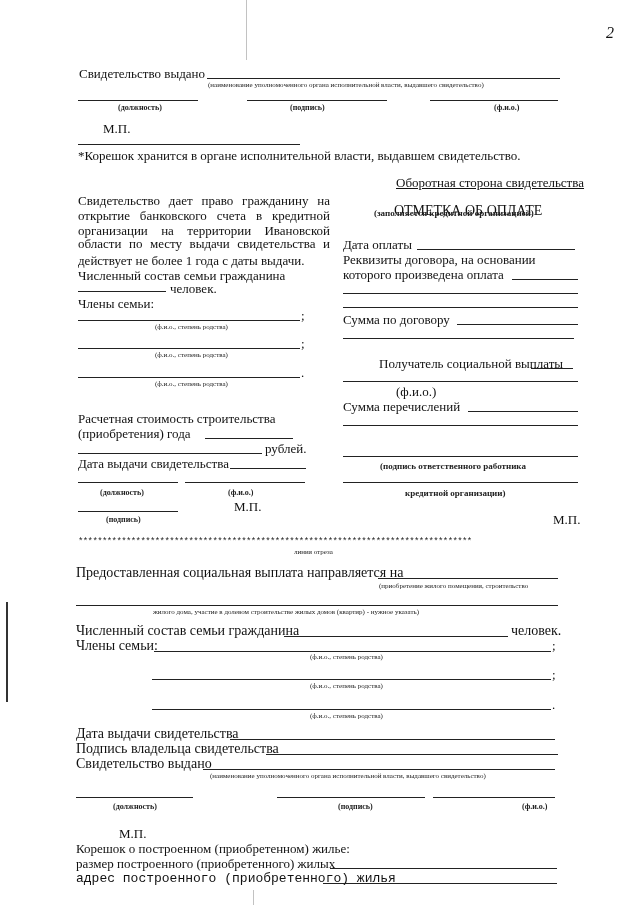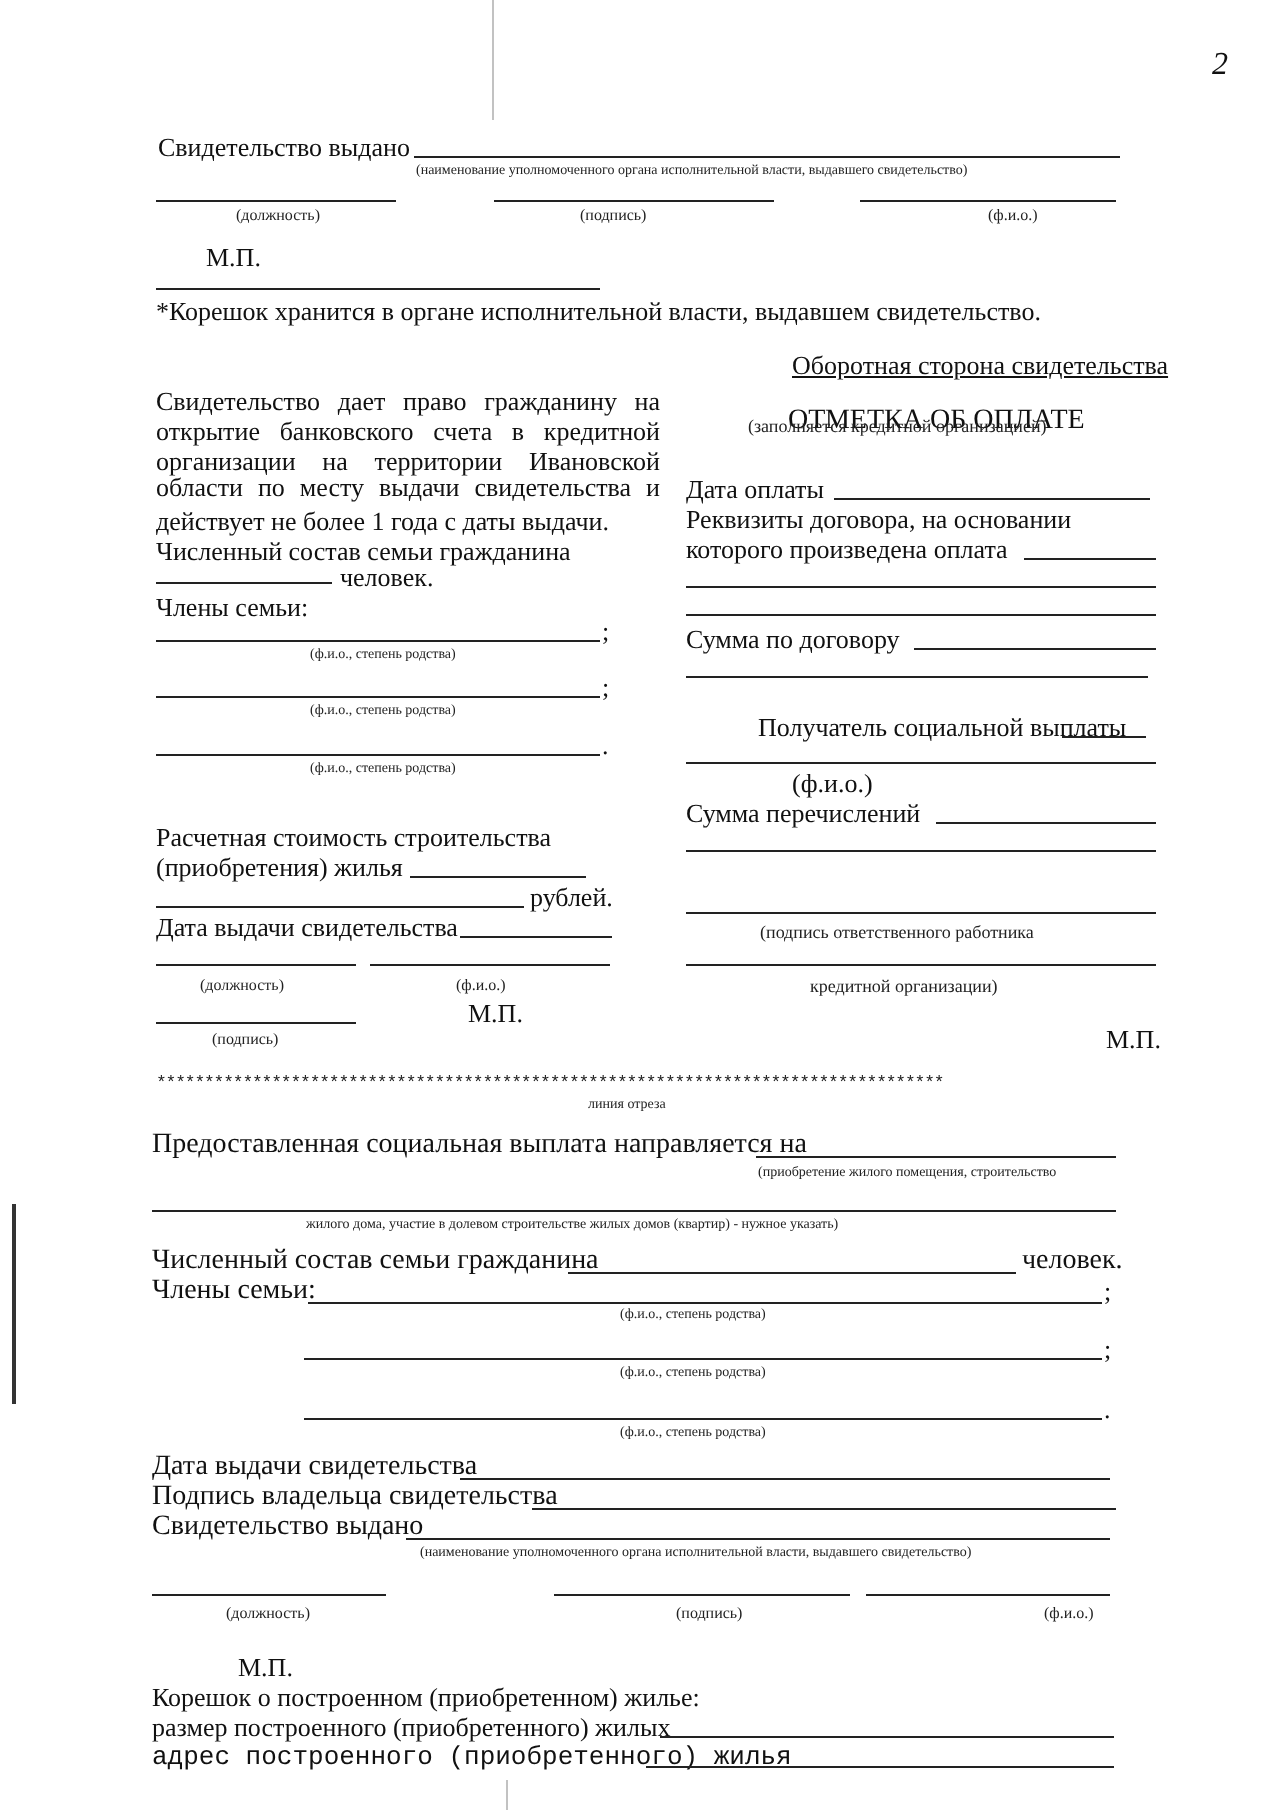--- a/index.html
+++ b/index.html
@@ -1,21 +1,21 @@
 <!DOCTYPE html>
 <html><head>
 <meta charset="utf-8">
 <style>
   html, body { margin:0; padding:0; background:#fff; }
   body { width:640px; height:905px; position:relative; overflow:hidden;
          font-family:"Liberation Serif", "DejaVu Serif", serif; color:#111; }
   .abs { position:absolute; white-space:nowrap; }
   .t { font-size:13px; line-height:15px; }
   .sm { font-size:7px; line-height:9px; color:#222; }
-  .xs { font-size:8px; line-height:10px; color:#222; }
+  .xs { font-size:8px; line-height:10px; color:#222;font-weight:bold; }
   .line { position:absolute; border-bottom:1px solid #222; height:0; }
   .vmark { position:absolute; width:1px; background:#999; }
   .stars { font-family:"Liberation Mono", monospace; font-size:9px; letter-spacing:-0.6px; color:#222; }
   .just { white-space:normal; text-align:justify; text-align-last:justify; }
 </style>
 </head>
 <body>
 
 <div class="vmark" style="left:246px;top:0;height:60px;opacity:.6;"></div>
 <div class="vmark" style="left:6px;top:602px;height:100px;width:2px;background:#333;"></div>
@@ -55,21 +55,21 @@
 
 <div class="line" style="left:78px;top:348px;width:222px;"></div>
 <div class="abs t" style="left:301px;top:336px;">;</div>
 <div class="abs sm" style="left:155px;top:351px;">(ф.и.о., степень родства)</div>
 
 <div class="line" style="left:78px;top:377px;width:222px;"></div>
 <div class="abs t" style="left:301px;top:365px;">.</div>
 <div class="abs sm" style="left:155px;top:380px;">(ф.и.о., степень родства)</div>
 
 <div class="abs t" style="left:78px;top:411px;">Расчетная стоимость строительства</div>
-<div class="abs t" style="left:78px;top:426px;">(приобретения) жилья</div>
+<div class="abs t" style="left:78px;top:426px;">(приобретения) года</div>
 <div class="line" style="left:205px;top:438px;width:88px;"></div>
 <div class="line" style="left:78px;top:453px;width:184px;"></div>
 <div class="abs t" style="left:265px;top:441px;">рублей.</div>
 <div class="abs t" style="left:78px;top:456px;">Дата выдачи свидетельства</div>
 <div class="line" style="left:230px;top:468px;width:76px;"></div>
 
 <div class="line" style="left:78px;top:482px;width:100px;"></div>
 <div class="line" style="left:185px;top:482px;width:120px;"></div>
 <div class="abs xs" style="left:100px;top:488px;">(должность)</div>
 <div class="abs xs" style="left:228px;top:488px;">(ф.и.о.)</div>

